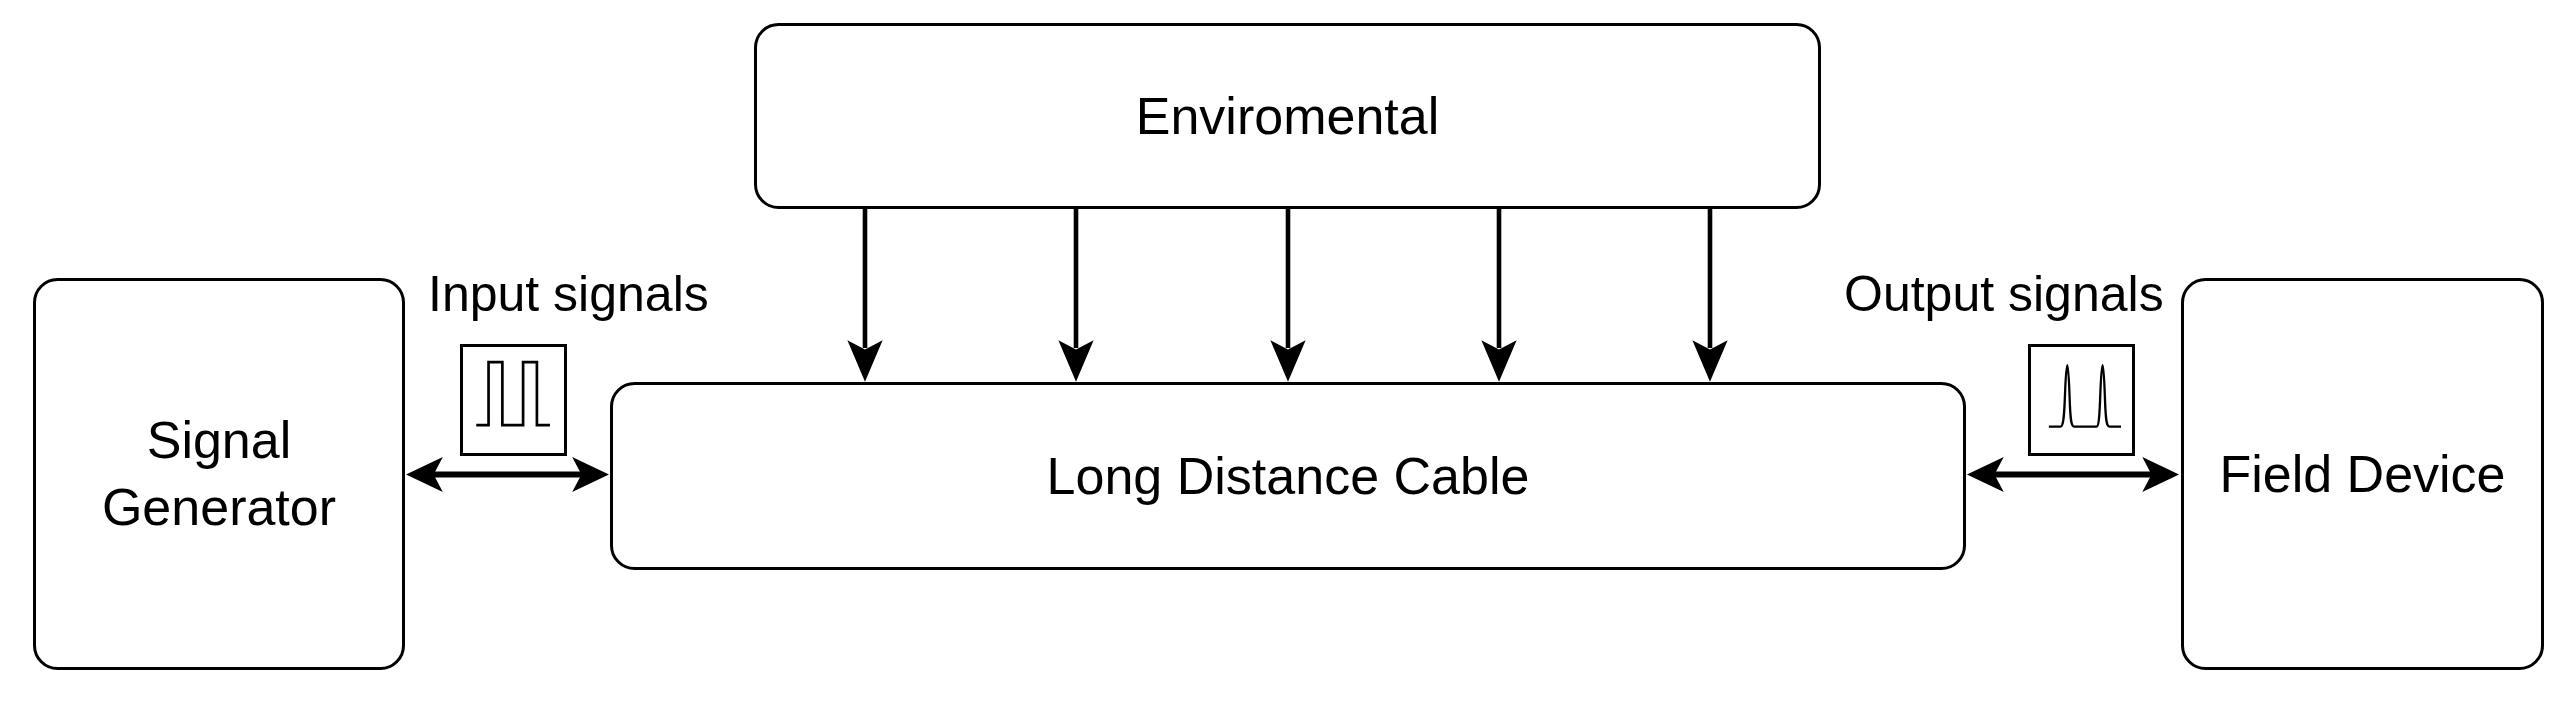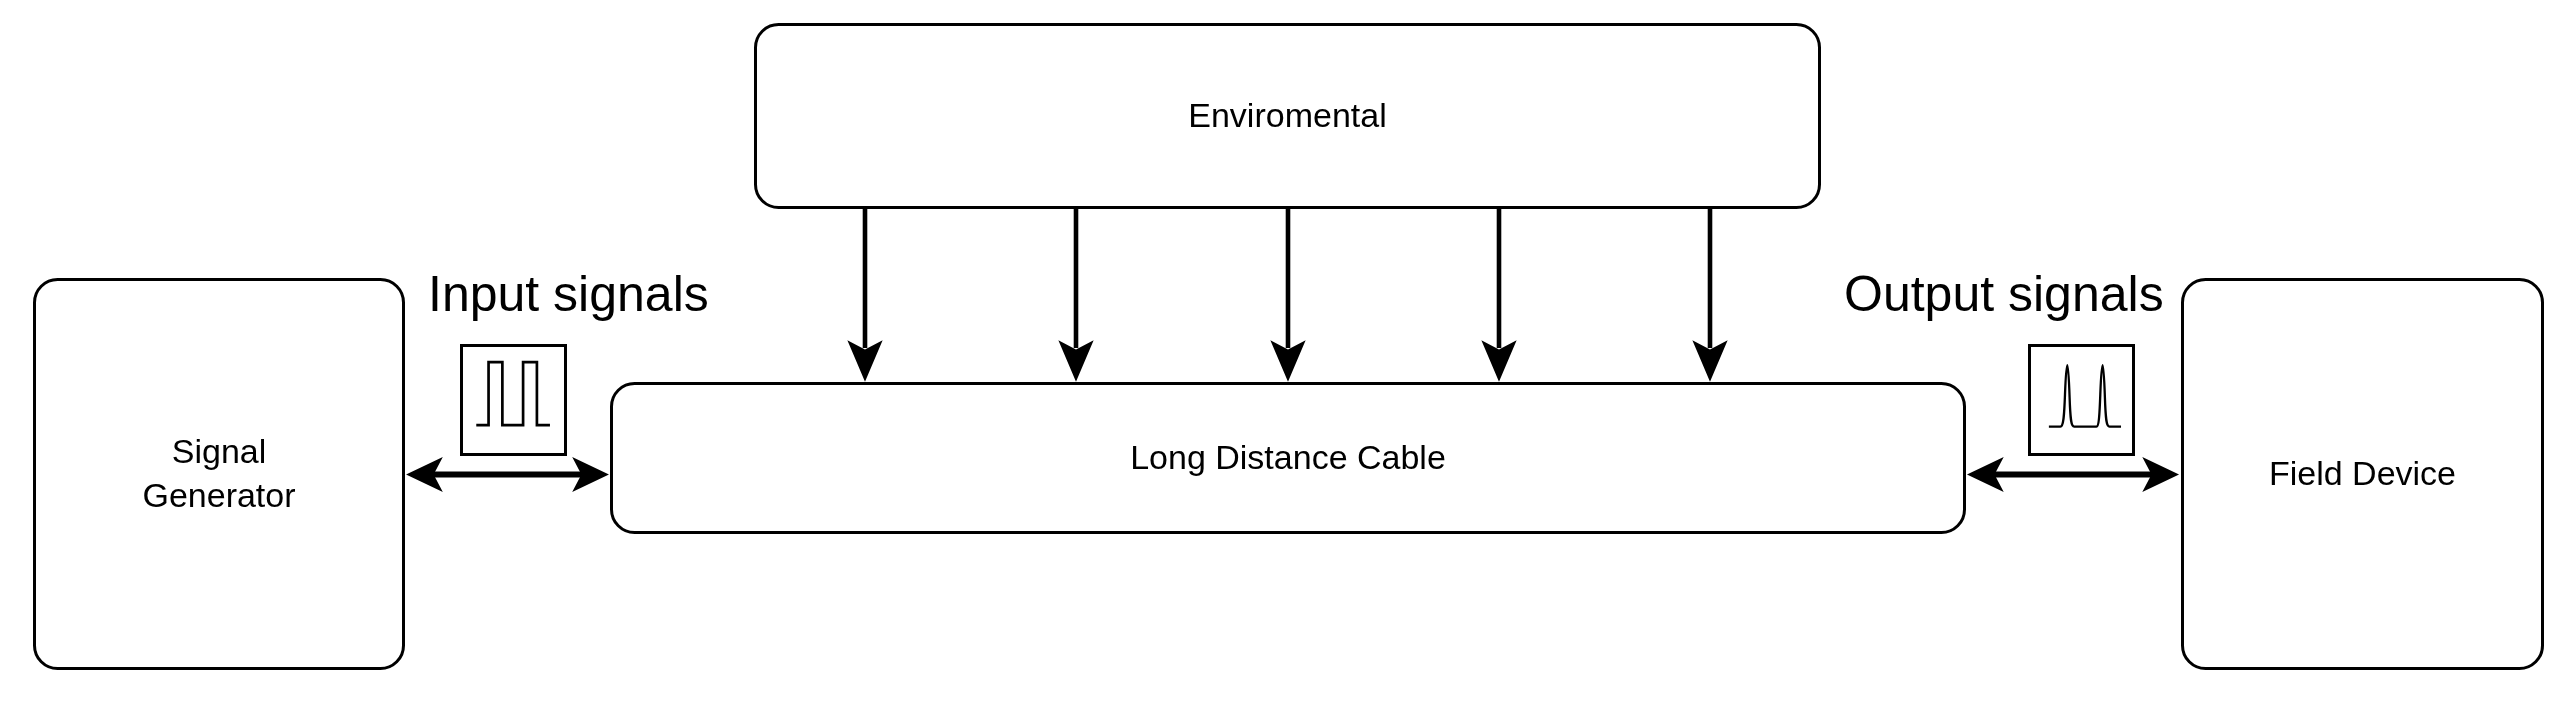--- a/index.html
+++ b/index.html
@@ -6,21 +6,21 @@
   .canvas{
     position:relative;width:2576px;height:703px;
     background:var(--bg,#fff);color:var(--ink,#000);
     font-family:"Liberation Sans","DejaVu Sans",sans-serif;
     overflow:hidden;
   }
   .box{
     position:absolute;box-sizing:border-box;
     border:3.8px solid var(--ink,#000);border-radius:24.6px;background:var(--bg,#fff);
     display:flex;align-items:center;justify-content:center;
-    font-size:34px;line-height:1.28;text-align:center;white-space:pre-line;
+    font-size:52px;line-height:1.28;text-align:center;white-space:pre-line;
   }
   .flabel{
     position:absolute;font-size:50px;line-height:1;white-space:nowrap;
   }
   .icon-box{
     position:absolute;box-sizing:border-box;
     border:3.8px solid var(--ink,#000);background:var(--bg,#fff);
     display:flex;align-items:center;justify-content:center;
   }
   .arrow{position:absolute;display:block;}
@@ -30,21 +30,21 @@
 </style>
 </head>
 <body>
 
 <div class="canvas">
 
   <div class="box" style="left:754px;top:23px;width:1067px;height:186px;">
     <span>Enviromental</span>
   </div>
 
-  <div class="box" style="left:610px;top:382px;width:1356px;height:152px;">
+  <div class="box" style="left:610px;top:382px;width:1356px;height:188px;">
     <span>Long Distance Cable</span>
   </div>
 
   <div class="box" style="left:33px;top:278px;width:372px;height:392px;">
     <span>Signal
 Generator</span>
   </div>
 
   <div class="box" style="left:2181px;top:278px;width:363px;height:392px;">
     <span>Field Device</span>

